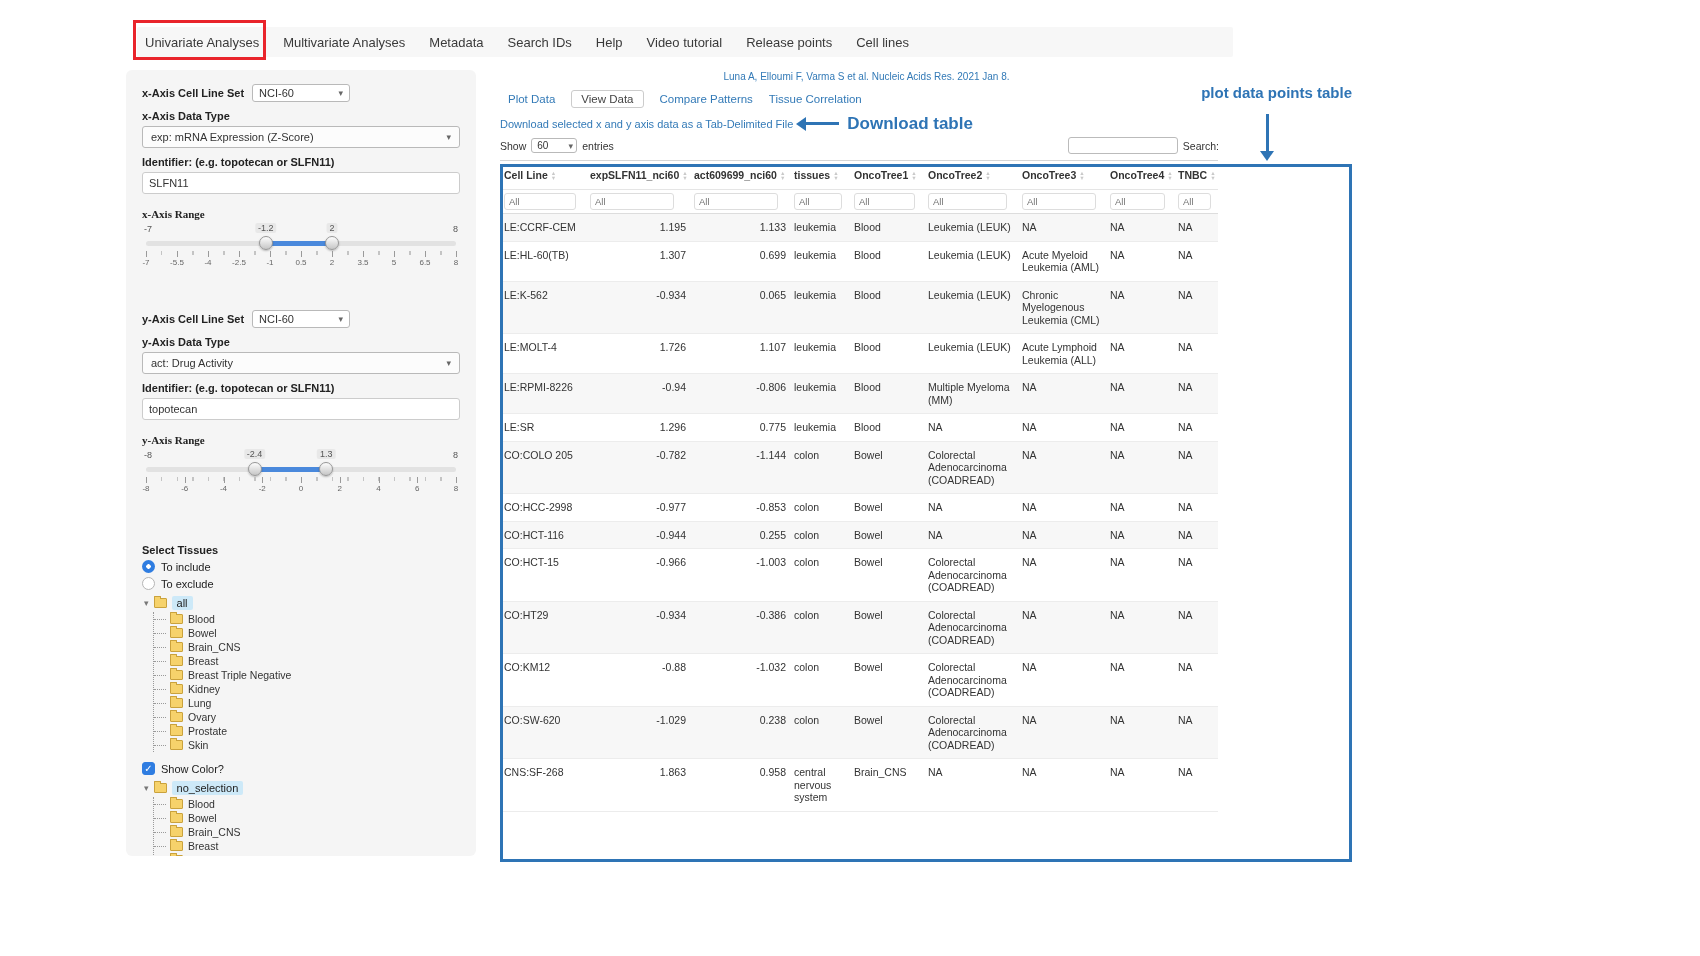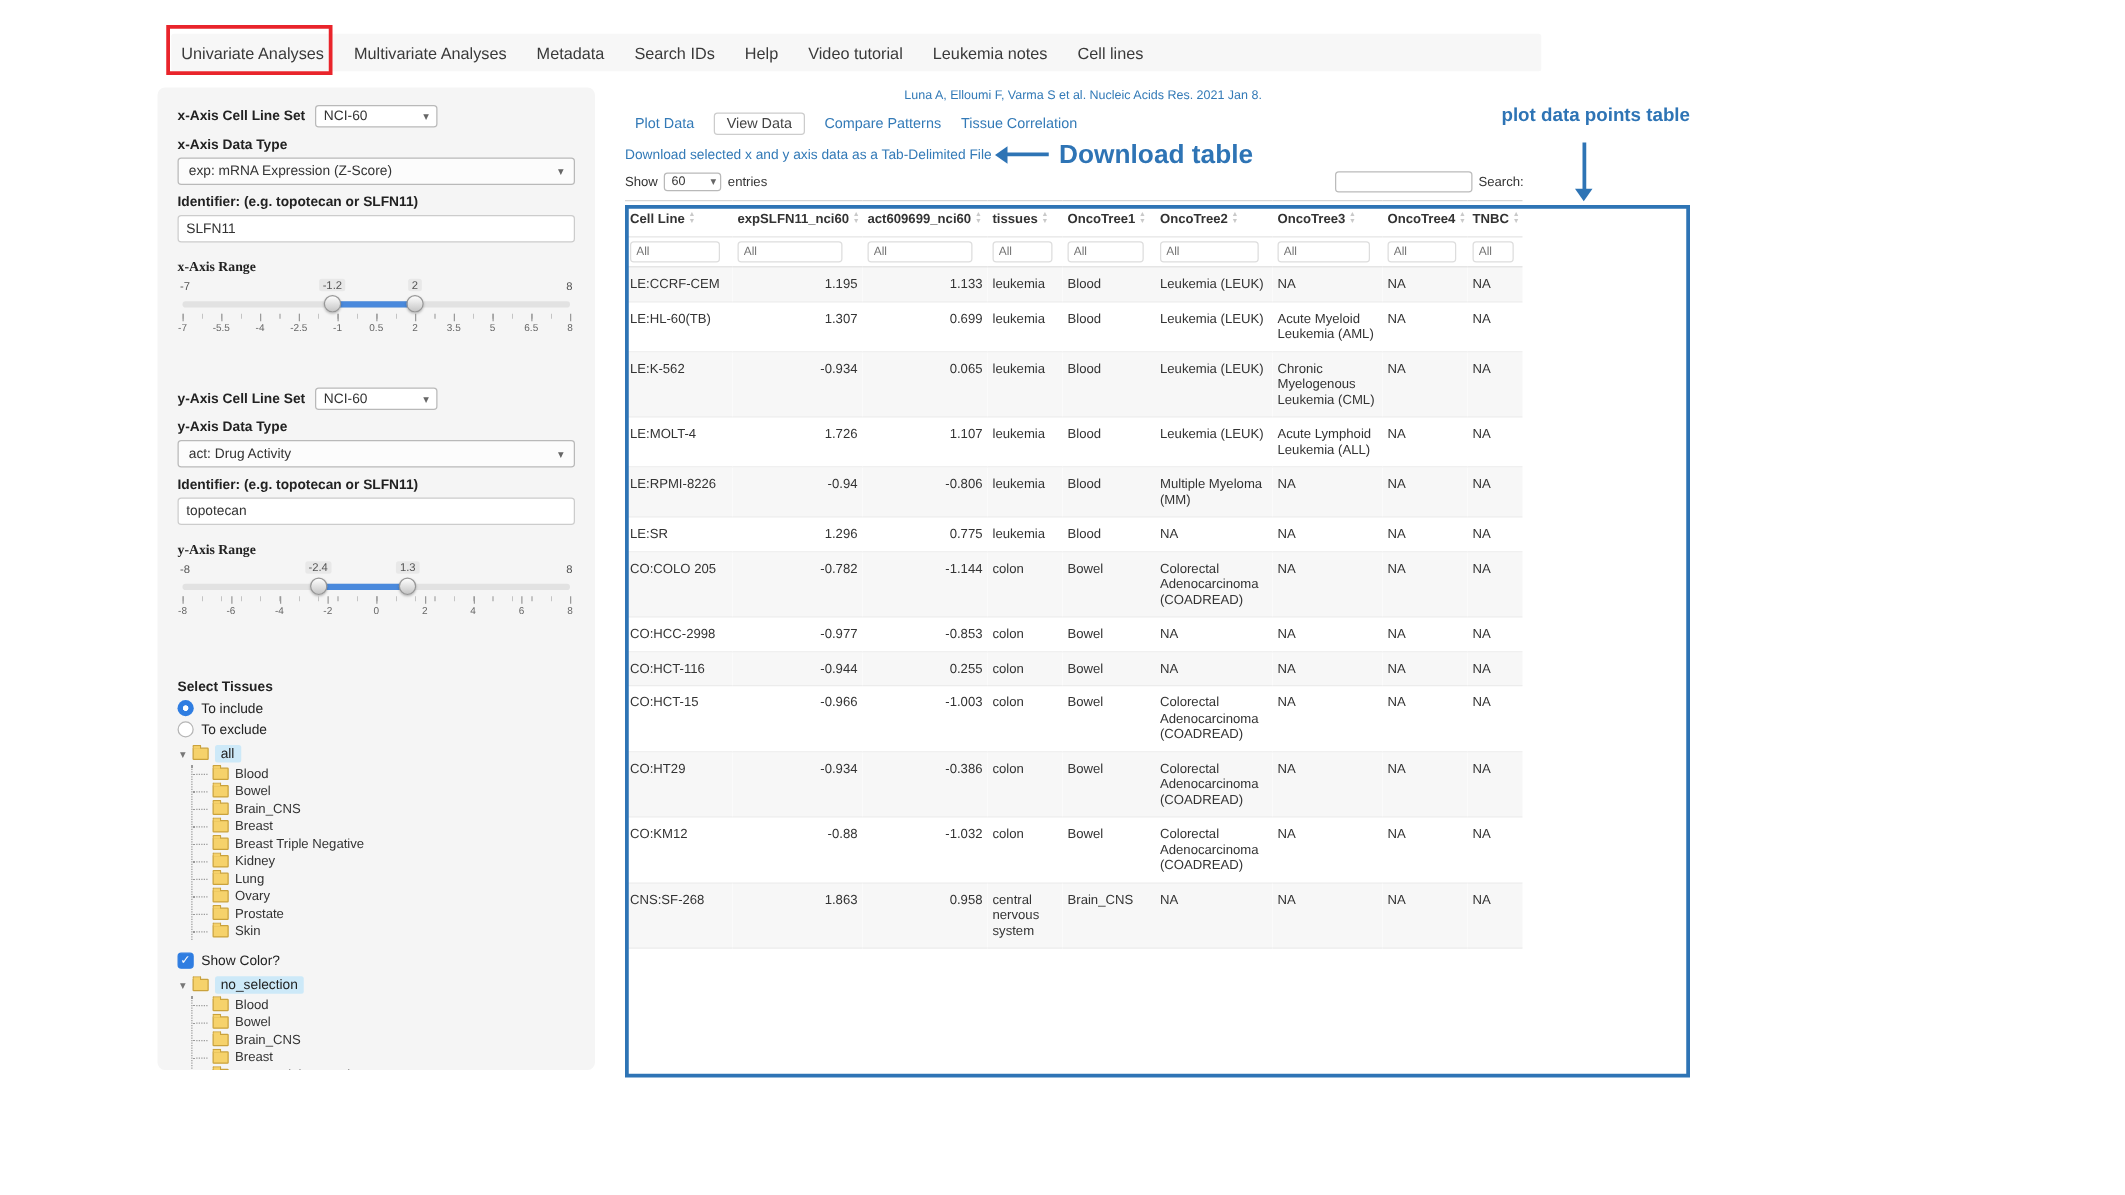--- a/index.html
+++ b/index.html
@@ -84,21 +84,21 @@
   .citation{font-size:10px;color:#222;text-align:center;line-height:12px;}
   .citation-link{font-size:10px;color:var(--link-blue);text-align:center;line-height:13px;cursor:pointer;}
   .view-tabs{display:flex;align-items:center;gap:16px;margin:5px 0 0 8px;font-size:11.5px;height:22px;}
   .tab{color:var(--link-blue);cursor:pointer;}
   .tab-active{color:#444;border:1px solid #ccc;border-radius:3px;padding:2px 9px;background:#fff;}
   .download-row{display:flex;align-items:center;margin-top:3px;height:21px;}
   .download-link{font-size:11px;color:var(--link-blue);cursor:pointer;}
   .h-arrow{display:inline-block;width:34px;height:3px;background:var(--annotation-blue);position:relative;margin:0 8px 0 12px;}
   .h-arrow::before{content:"";position:absolute;left:-9px;top:-5px;border-top:7px solid transparent;
                    border-bottom:7px solid transparent;border-right:10px solid var(--annotation-blue);}
-  .dl-annotation{font-size:21px;font-weight:bold;color:var(--annotation-blue);line-height:1;}
+  .dl-annotation{font-size:17px;font-weight:bold;color:var(--annotation-blue);line-height:1;}
   .controls-row{display:flex;justify-content:space-between;align-items:center;margin-top:2px;height:19px;}
   .show-entries{display:flex;align-items:center;gap:5px;font-size:10.5px;color:#333;}
   .search-group{display:flex;align-items:center;gap:5px;margin-right:14px;}
   .search-input{width:100px;height:15px;border:1px solid #bbb;border-radius:3px;font-size:10px;padding:0 4px;}
   .search-label{font-size:10.5px;color:#333;}
 
   
   .data-table{border-collapse:collapse;table-layout:fixed;width:718px;margin-top:5px;font-size:10.5px;color:#333;}
   .data-table thead tr.header-row th{font-weight:bold;text-align:left;font-size:10.5px;padding:8px 4px;
       border-top:1px solid #d5d5d5;border-bottom:1px solid #e5e5e5;white-space:nowrap;cursor:pointer;}
@@ -126,21 +126,21 @@
 
 <div class="page">
 
   <nav class="top-nav">
       <div class="nav-item">Univariate Analyses</div>
       <div class="nav-item">Multivariate Analyses</div>
       <div class="nav-item">Metadata</div>
       <div class="nav-item">Search IDs</div>
       <div class="nav-item">Help</div>
       <div class="nav-item">Video tutorial</div>
-      <div class="nav-item">Leukemia notes</div>
+      <div class="nav-item">Release points</div>
       <div class="nav-item">Cell lines</div>
     </nav>
   <div class="red-box"></div>
 
   <aside class="sidebar">
 
     <div class="field-row">
       <label>x-Axis Cell Line Set</label>
       <div class="select small">
         <span>NCI-60</span>
@@ -568,20 +568,31 @@
             <td class="num">-0.88</td>
             <td class="num">-1.032</td>
             <td>colon</td>
             <td>Bowel</td>
             <td>Colorectal Adenocarcinoma (COADREAD)</td>
             <td>NA</td>
             <td>NA</td>
             <td>NA</td>
           </tr>
           <tr>
+            <td>CO:SW-620</td>
+            <td class="num">-1.029</td>
+            <td class="num">0.238</td>
+            <td>colon</td>
+            <td>Bowel</td>
+            <td>Colorectal Adenocarcinoma (COADREAD)</td>
+            <td>NA</td>
+            <td>NA</td>
+            <td>NA</td>
+          </tr>
+          <tr>
             <td>CNS:SF-268</td>
             <td class="num">1.863</td>
             <td class="num">0.958</td>
             <td>central nervous system</td>
             <td>Brain_CNS</td>
             <td>NA</td>
             <td>NA</td>
             <td>NA</td>
             <td>NA</td>
           </tr>

